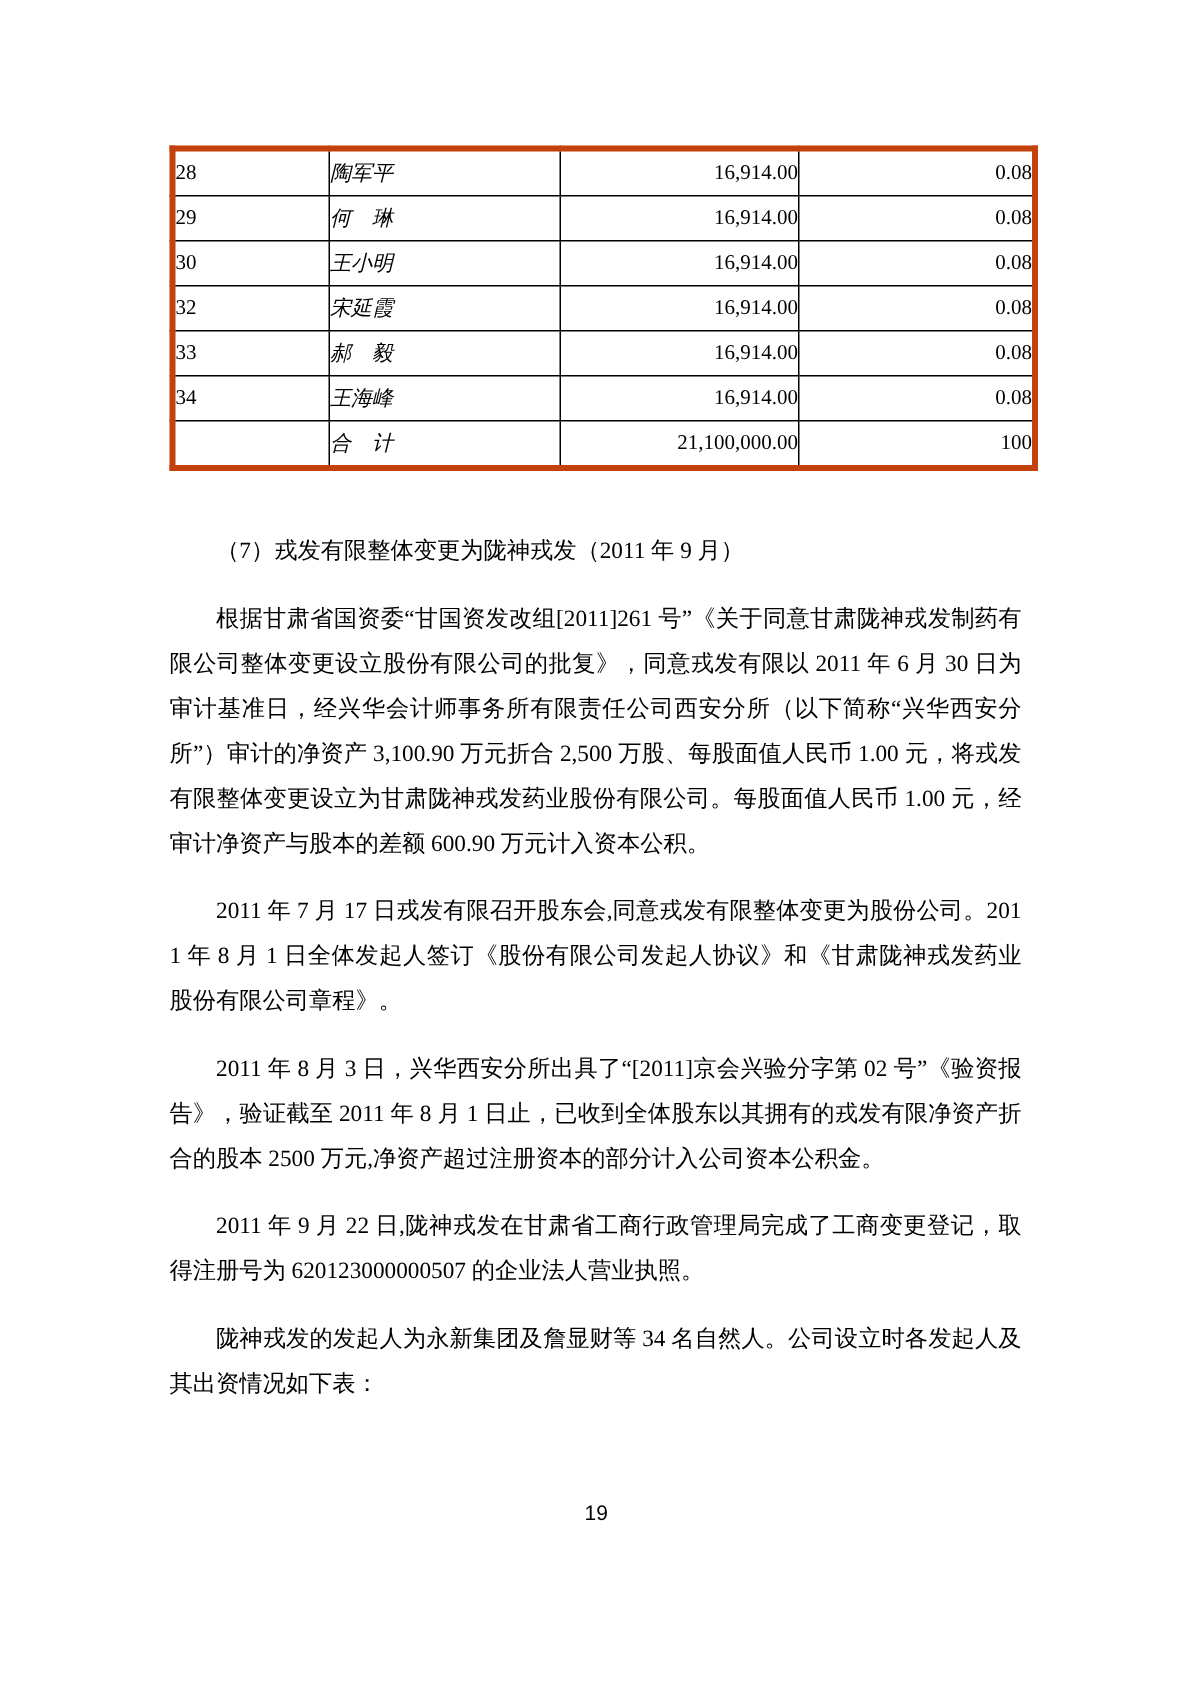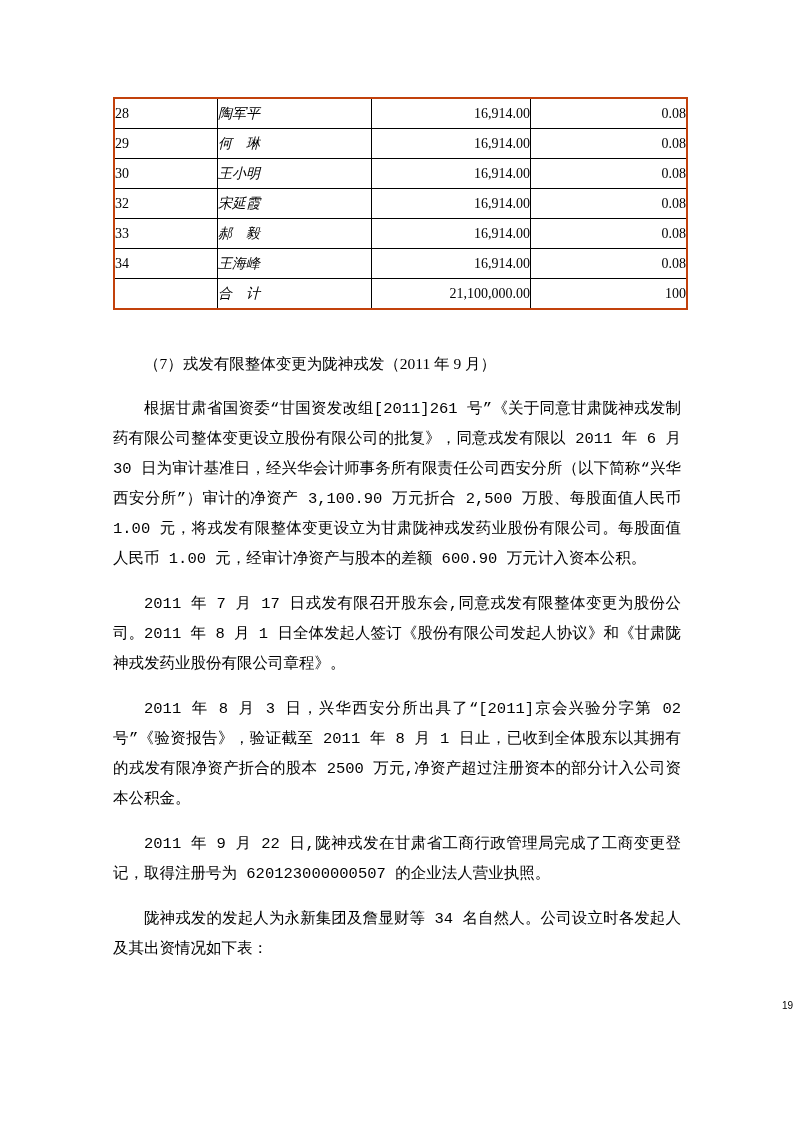--- a/index.html
+++ b/index.html
@@ -20,21 +20,21 @@
     position: absolute;
     left: 113px;
     top: 97px;
     width: 568px;
   }
   table.shareholders {
     border-collapse: collapse;
     width: 568px;
     table-layout: fixed;
     font-size: 14px;
-    border: 2px solid #c2410c;
+    border: 4px solid #c2410c;
   }
   table.shareholders td {
     border: 1px solid #000000;
     height: 29px;
     padding: 0;
     vertical-align: middle;
     white-space: nowrap;
     overflow: hidden;
   }
   td.c-no   { width: 102px; text-align: left;  padding-left: 8px; }
@@ -49,29 +49,28 @@
     white-space: nowrap;
   }
   .para {
     margin: 15px 0 0 0;
     font-size: 15.5px;
     line-height: 30px;
     text-align: justify;
     text-justify: inter-ideograph;
     text-indent: 2em;
     word-break: break-all;
-    font-family: Liberation Mono, monospace;
   }
   .page-number {
     position: absolute;
     left: 2px;
     right: 0;
     top: 1000px;
-    text-align: right;
-    font-size: 10px;
+    text-align: center;
+    font-size: 14px;
     font-family: "Liberation Sans", "DejaVu Sans", sans-serif;
   }
 </style>
 </head>
 <body>
 
 <div class="page">
   <div class="content">
 
     <table class="shareholders">

